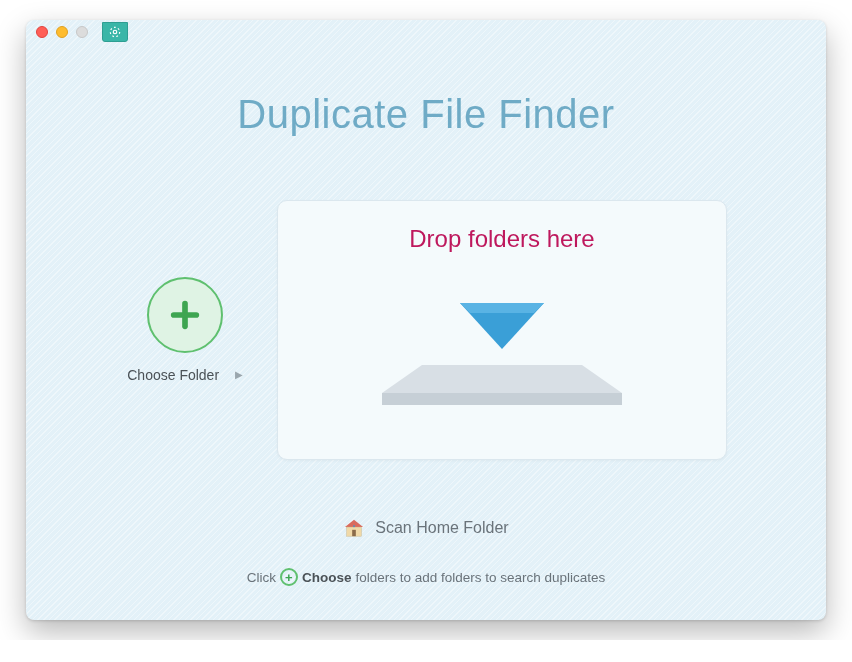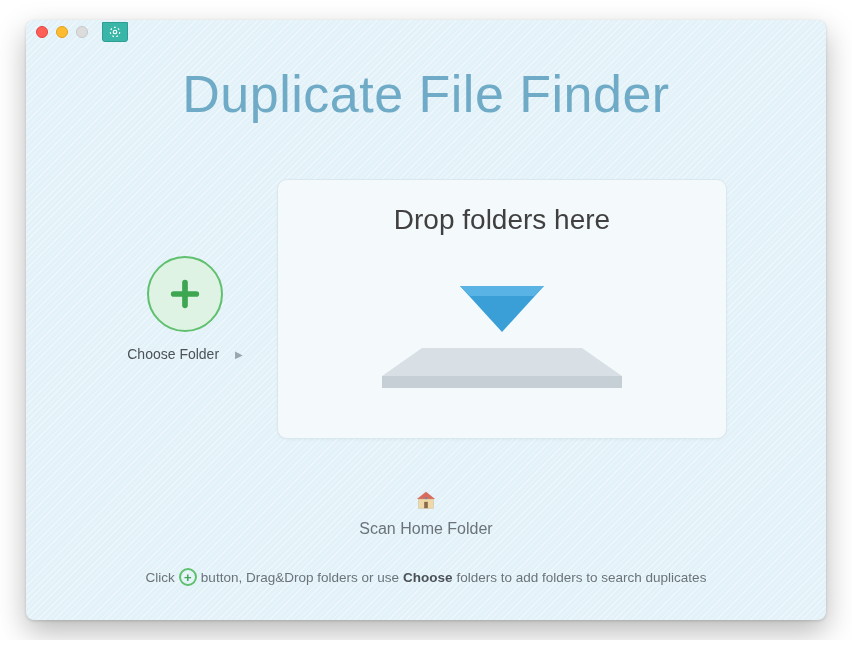--- a/index.html
+++ b/index.html
@@ -43,25 +43,25 @@
     border-bottom-right-radius: 3px;
     margin-left: 6px;
     display: flex;
     align-items: center;
     justify-content: center;
   }
   .appicon svg { width: 14px; height: 14px; }
 
   .title {
     text-align: center;
-    font-size: 52px;
+    font-size: 40px;
     font-weight: 300;
     color: #6fabc6;
     letter-spacing: 0.5px;
-    margin-top: 20px;
+    margin-top: 48px;
   }
 
   .mainrow {
     flex: 1;
     display: flex;
     align-items: center;
     justify-content: center;
     gap: 32px;
     padding: 0 36px;
     margin-top: 24px;
@@ -112,23 +112,23 @@
     border: 1px solid #dbe7ee;
     border-radius: 10px;
     box-shadow: 0 1px 3px rgba(0,0,0,0.04);
     display: flex;
     flex-direction: column;
     align-items: center;
     padding-top: 24px;
     position: relative;
   }
   .drophint {
-    font-size: 28px;
+    font-size: 24px;
     font-weight: 500;
-    color: #404040;
+    color: #be185d;
     text-align: right;
   }
 
   .drop-illustration {
     position: relative;
     margin-top: 50px;
     width: 240px;
     height: 110px;
   }
   .platform {
@@ -146,21 +146,20 @@
 
   .homefolder {
     display: flex;
     align-items: center;
     justify-content: center;
     gap: 10px;
     color: #6a737a;
     font-size: 16px;
     margin-top: 20px;
     cursor: pointer;
-    flex-direction: column;
   }
   .homefolder svg { width: 22px; height: 20px; }
 
   .hint {
     text-align: right;
     font-size: 13.5px;
     color: #6a737a;
     margin-top: 30px;
     margin-bottom: 34px;
     display: flex;
@@ -242,18 +241,17 @@
       <rect x="4" y="10" width="16" height="10" fill="#f0d9a8" stroke="#c9b386" stroke-width="0.5"></rect>
       <rect x="10" y="13" width="4" height="7" fill="#8a6b4a"></rect>
       <rect x="11" y="8" width="2" height="2" fill="#5e8fb5"></rect>
     </svg>
     <span>Scan Home Folder</span>
   </div>
 
   <div class="hint">
     <span>Click</span>
     <span class="pluschip">+</span>
-    <span>button, Drag&amp;Drop folders or use</span>
     <b>Choose</b>
     <span>folders to add folders to search duplicates</span>
   </div>
 
 </div>
 
 </body></html>

